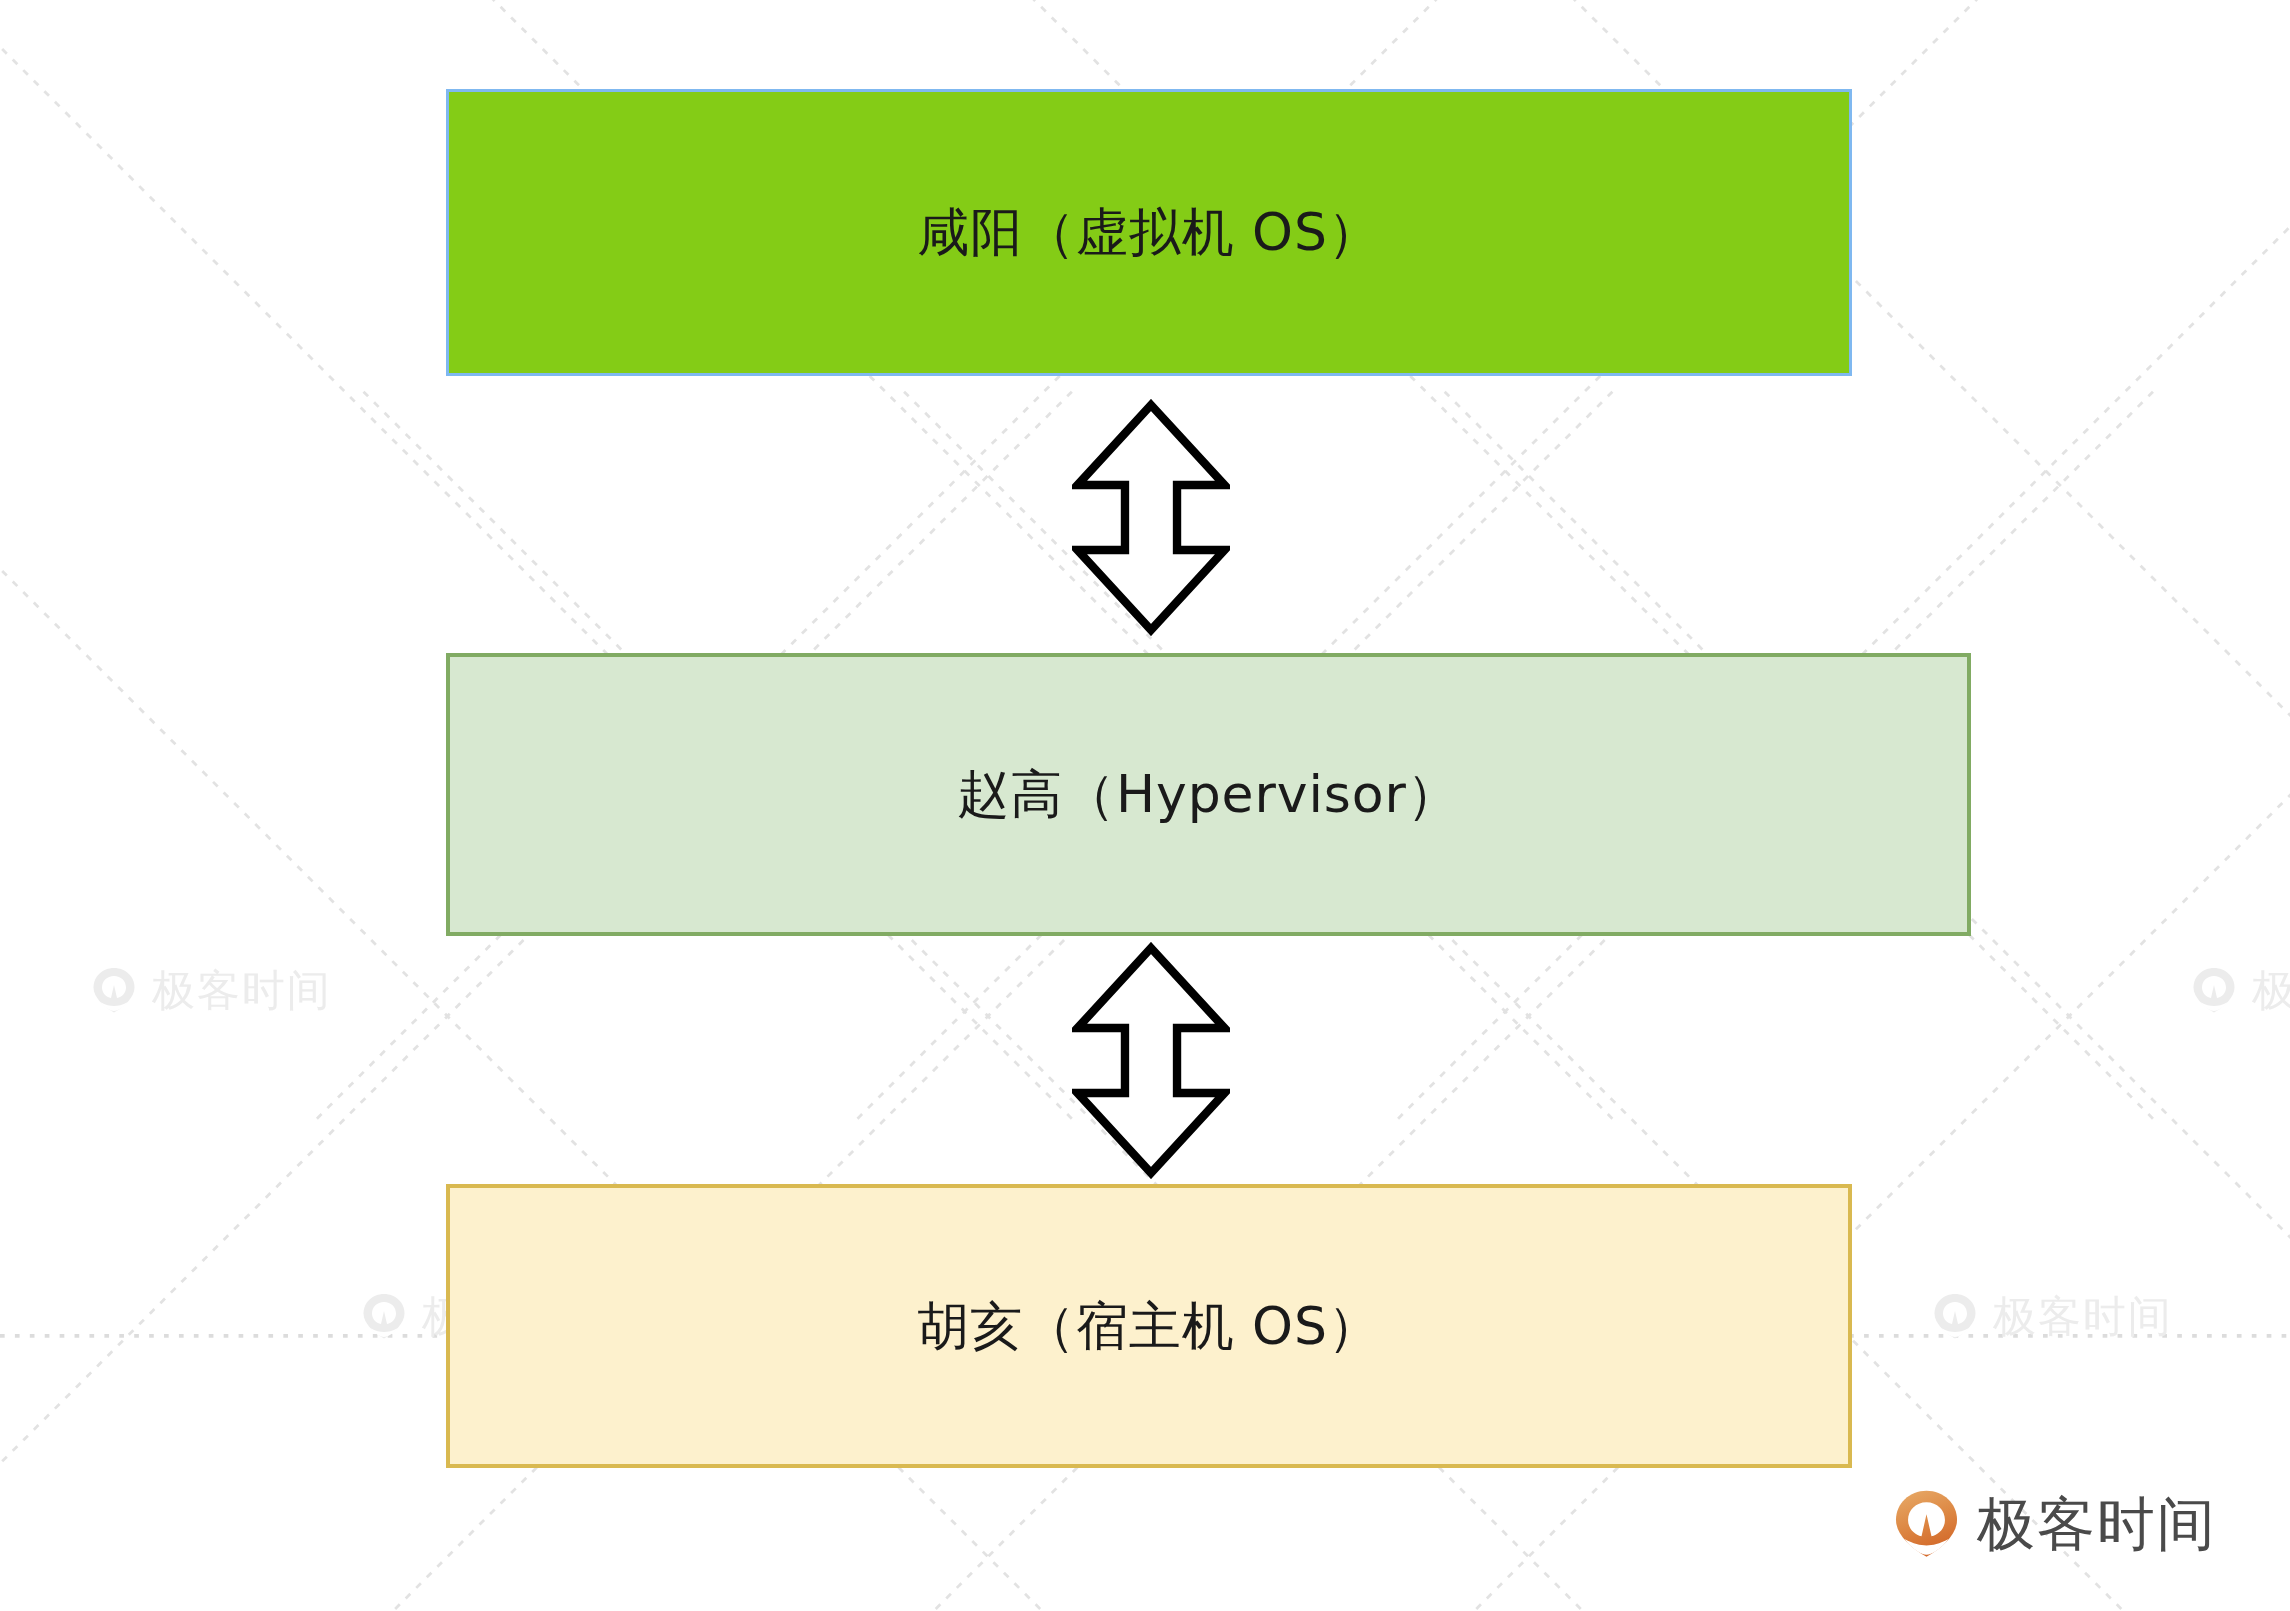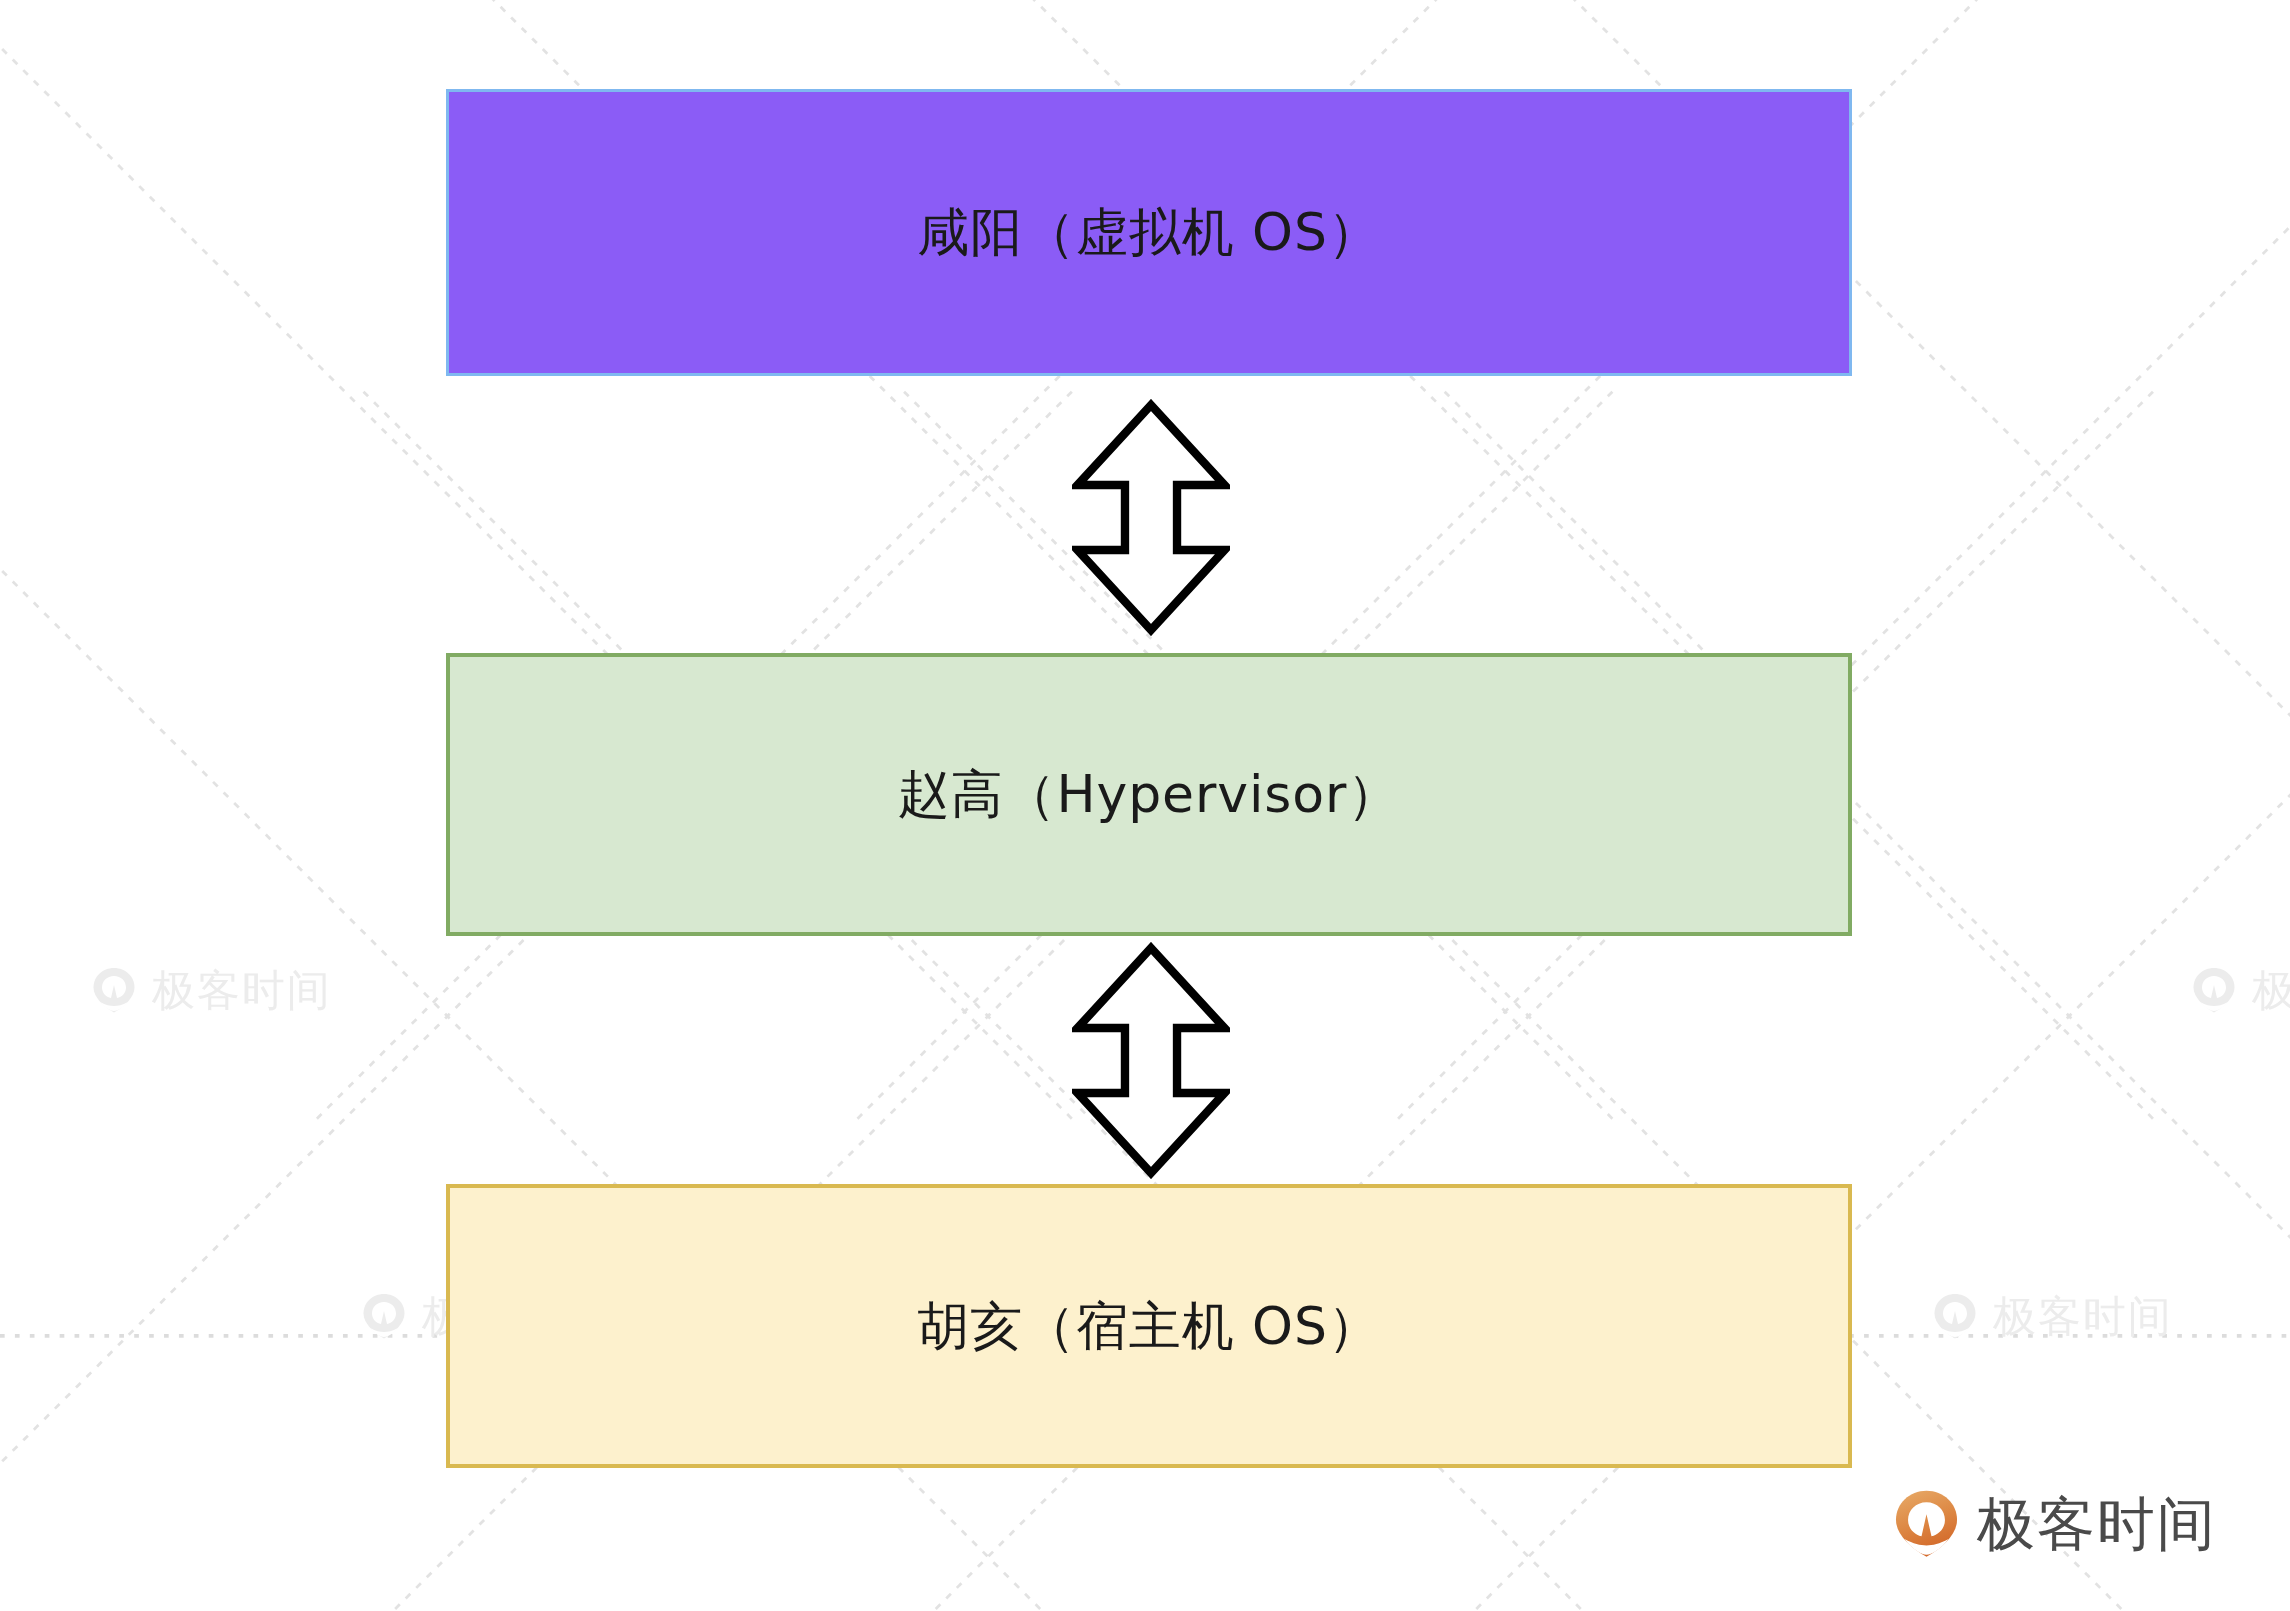--- a/index.html
+++ b/index.html
@@ -68,27 +68,27 @@
     letter-spacing: 0.9px;
     font-family: "DejaVu Sans", "Liberation Sans", sans-serif;
     white-space: nowrap;
   }
 
   #box-vm {
     left: 446px;
     top: 89px;
     width: 1406px;
     height: 287px;
-    background: #8b5cf6;
+    background: #84cc16;
     border: 3.7px solid #7fb8f0;
   }
   #box-hypervisor {
     left: 446px;
     top: 653px;
-    width: 1406px;
+    width: 1525px;
     height: 283px;
     background: #d7e8d0;
     border: 4.7px solid #81ab63;
   }
   #box-host {
     left: 446px;
     top: 1184px;
     width: 1406px;
     height: 284px;
     background: #fdf1cd;

